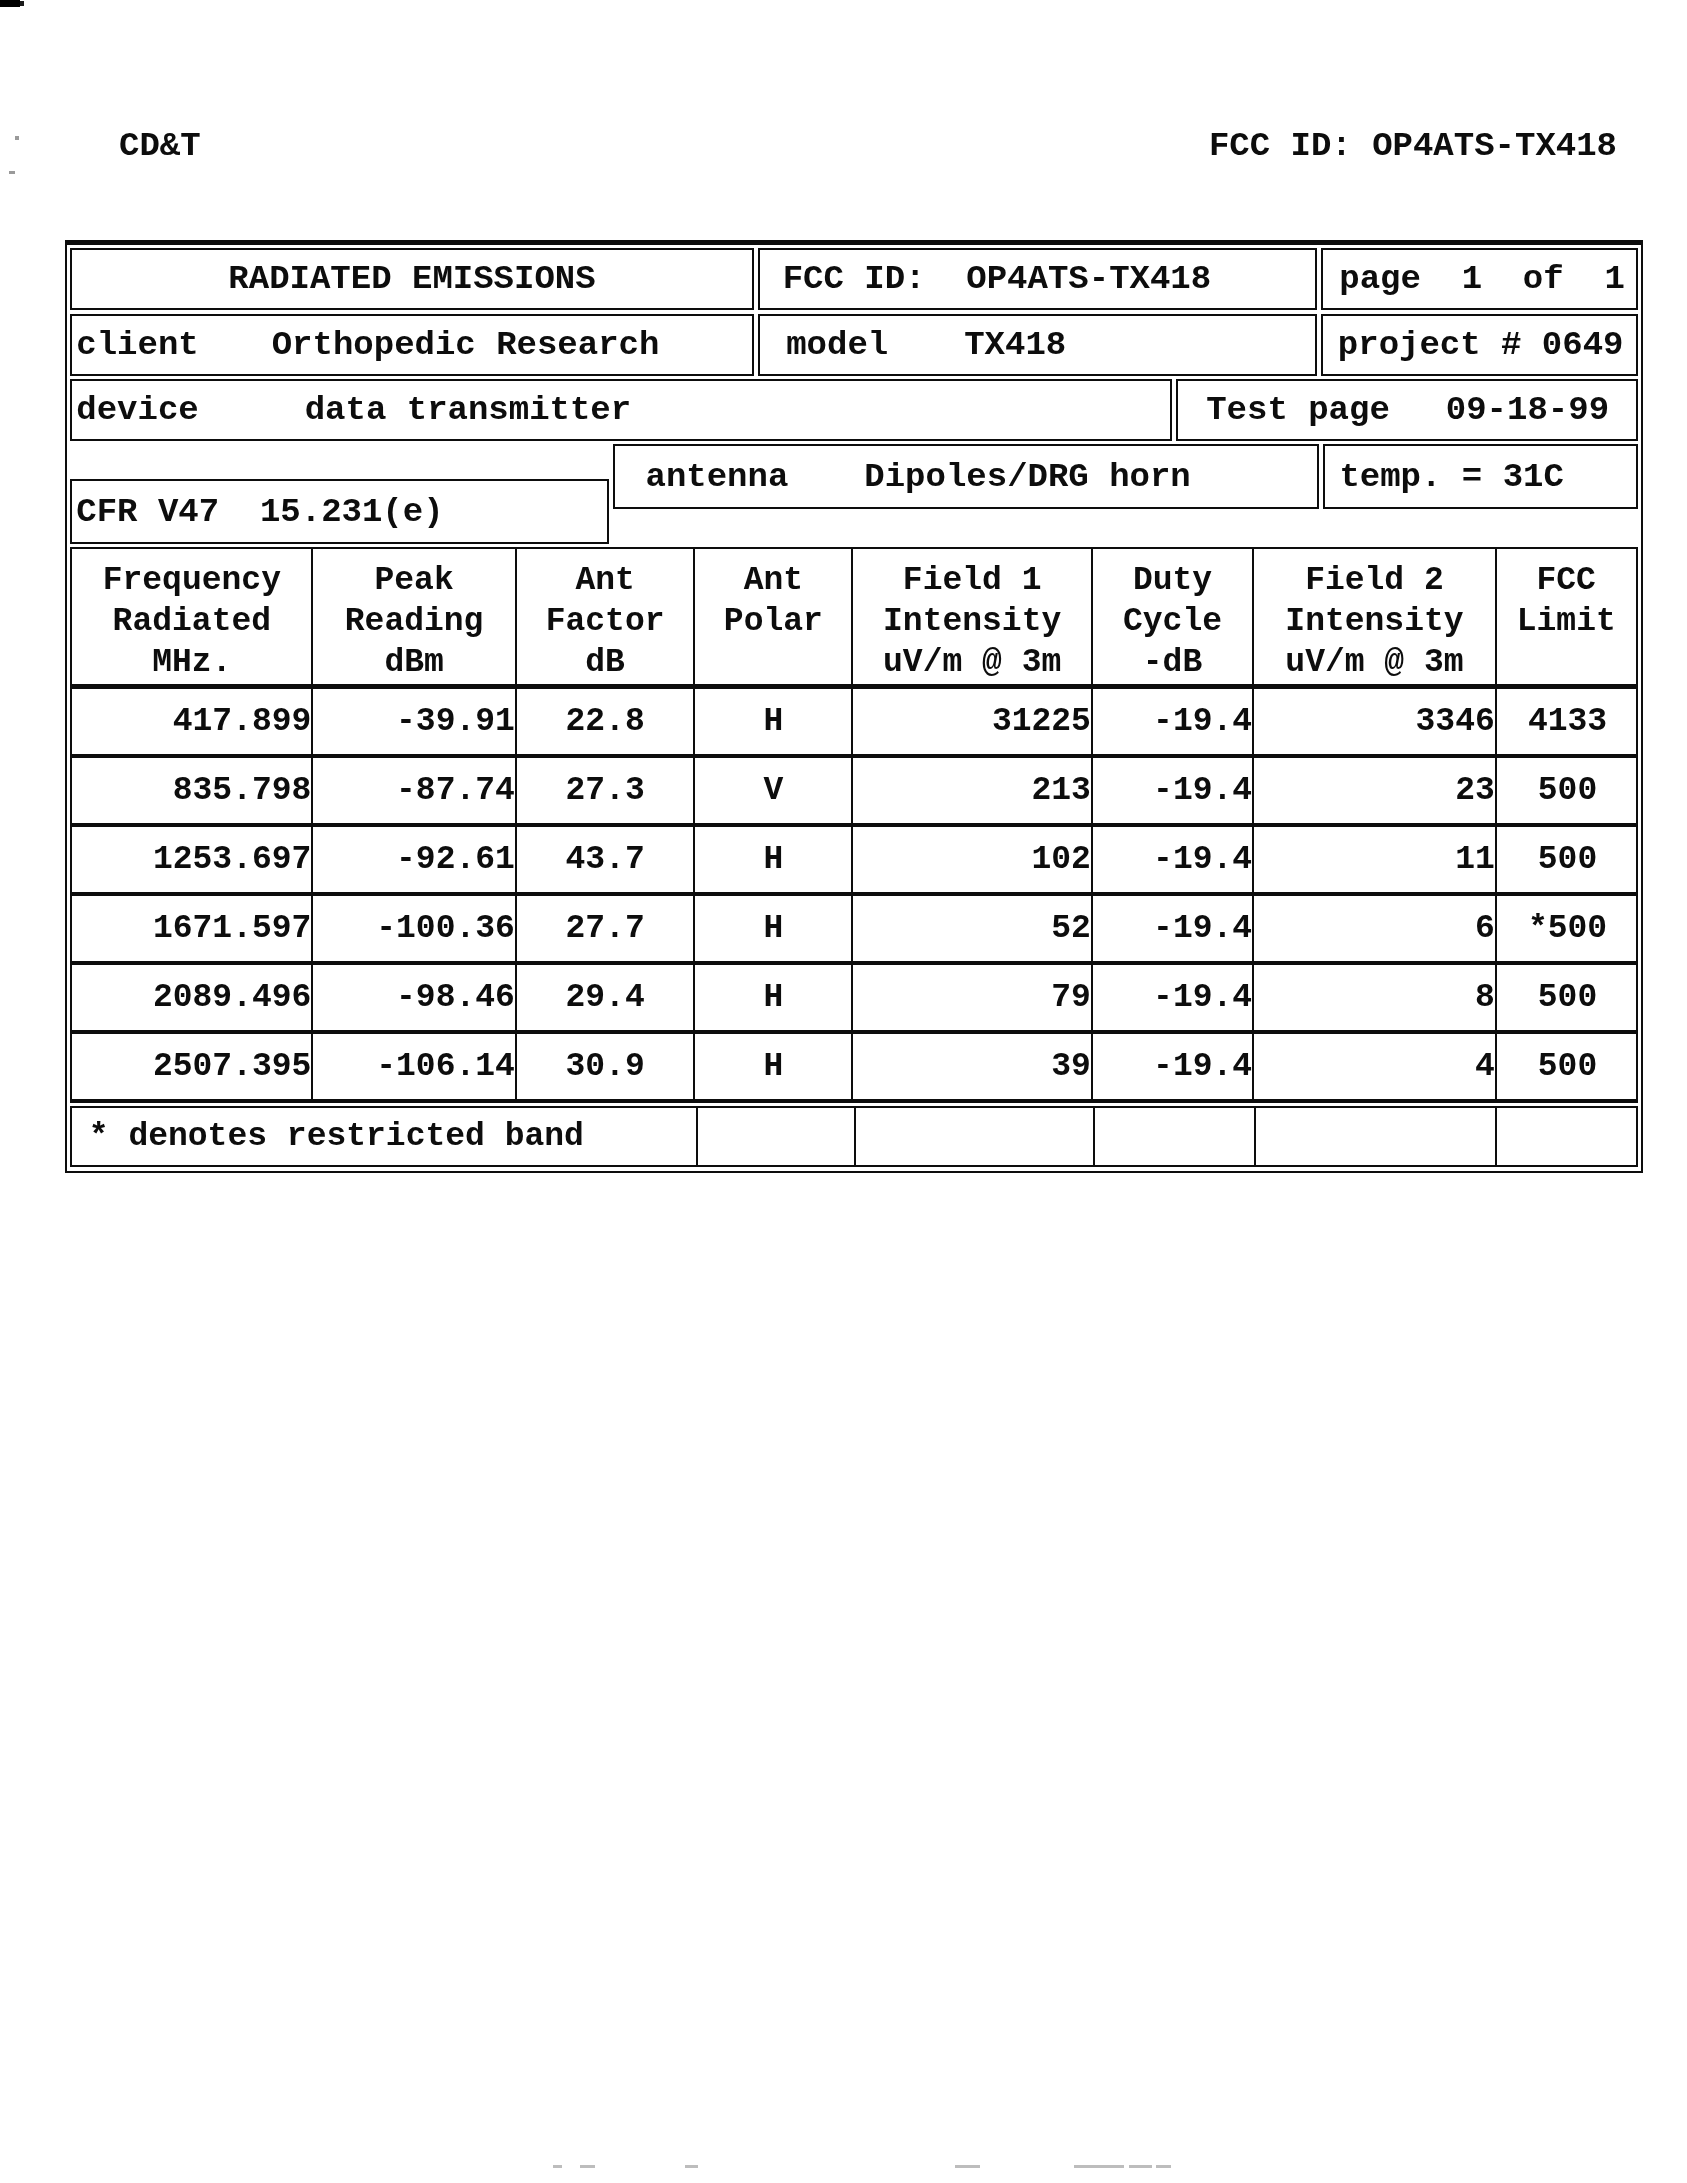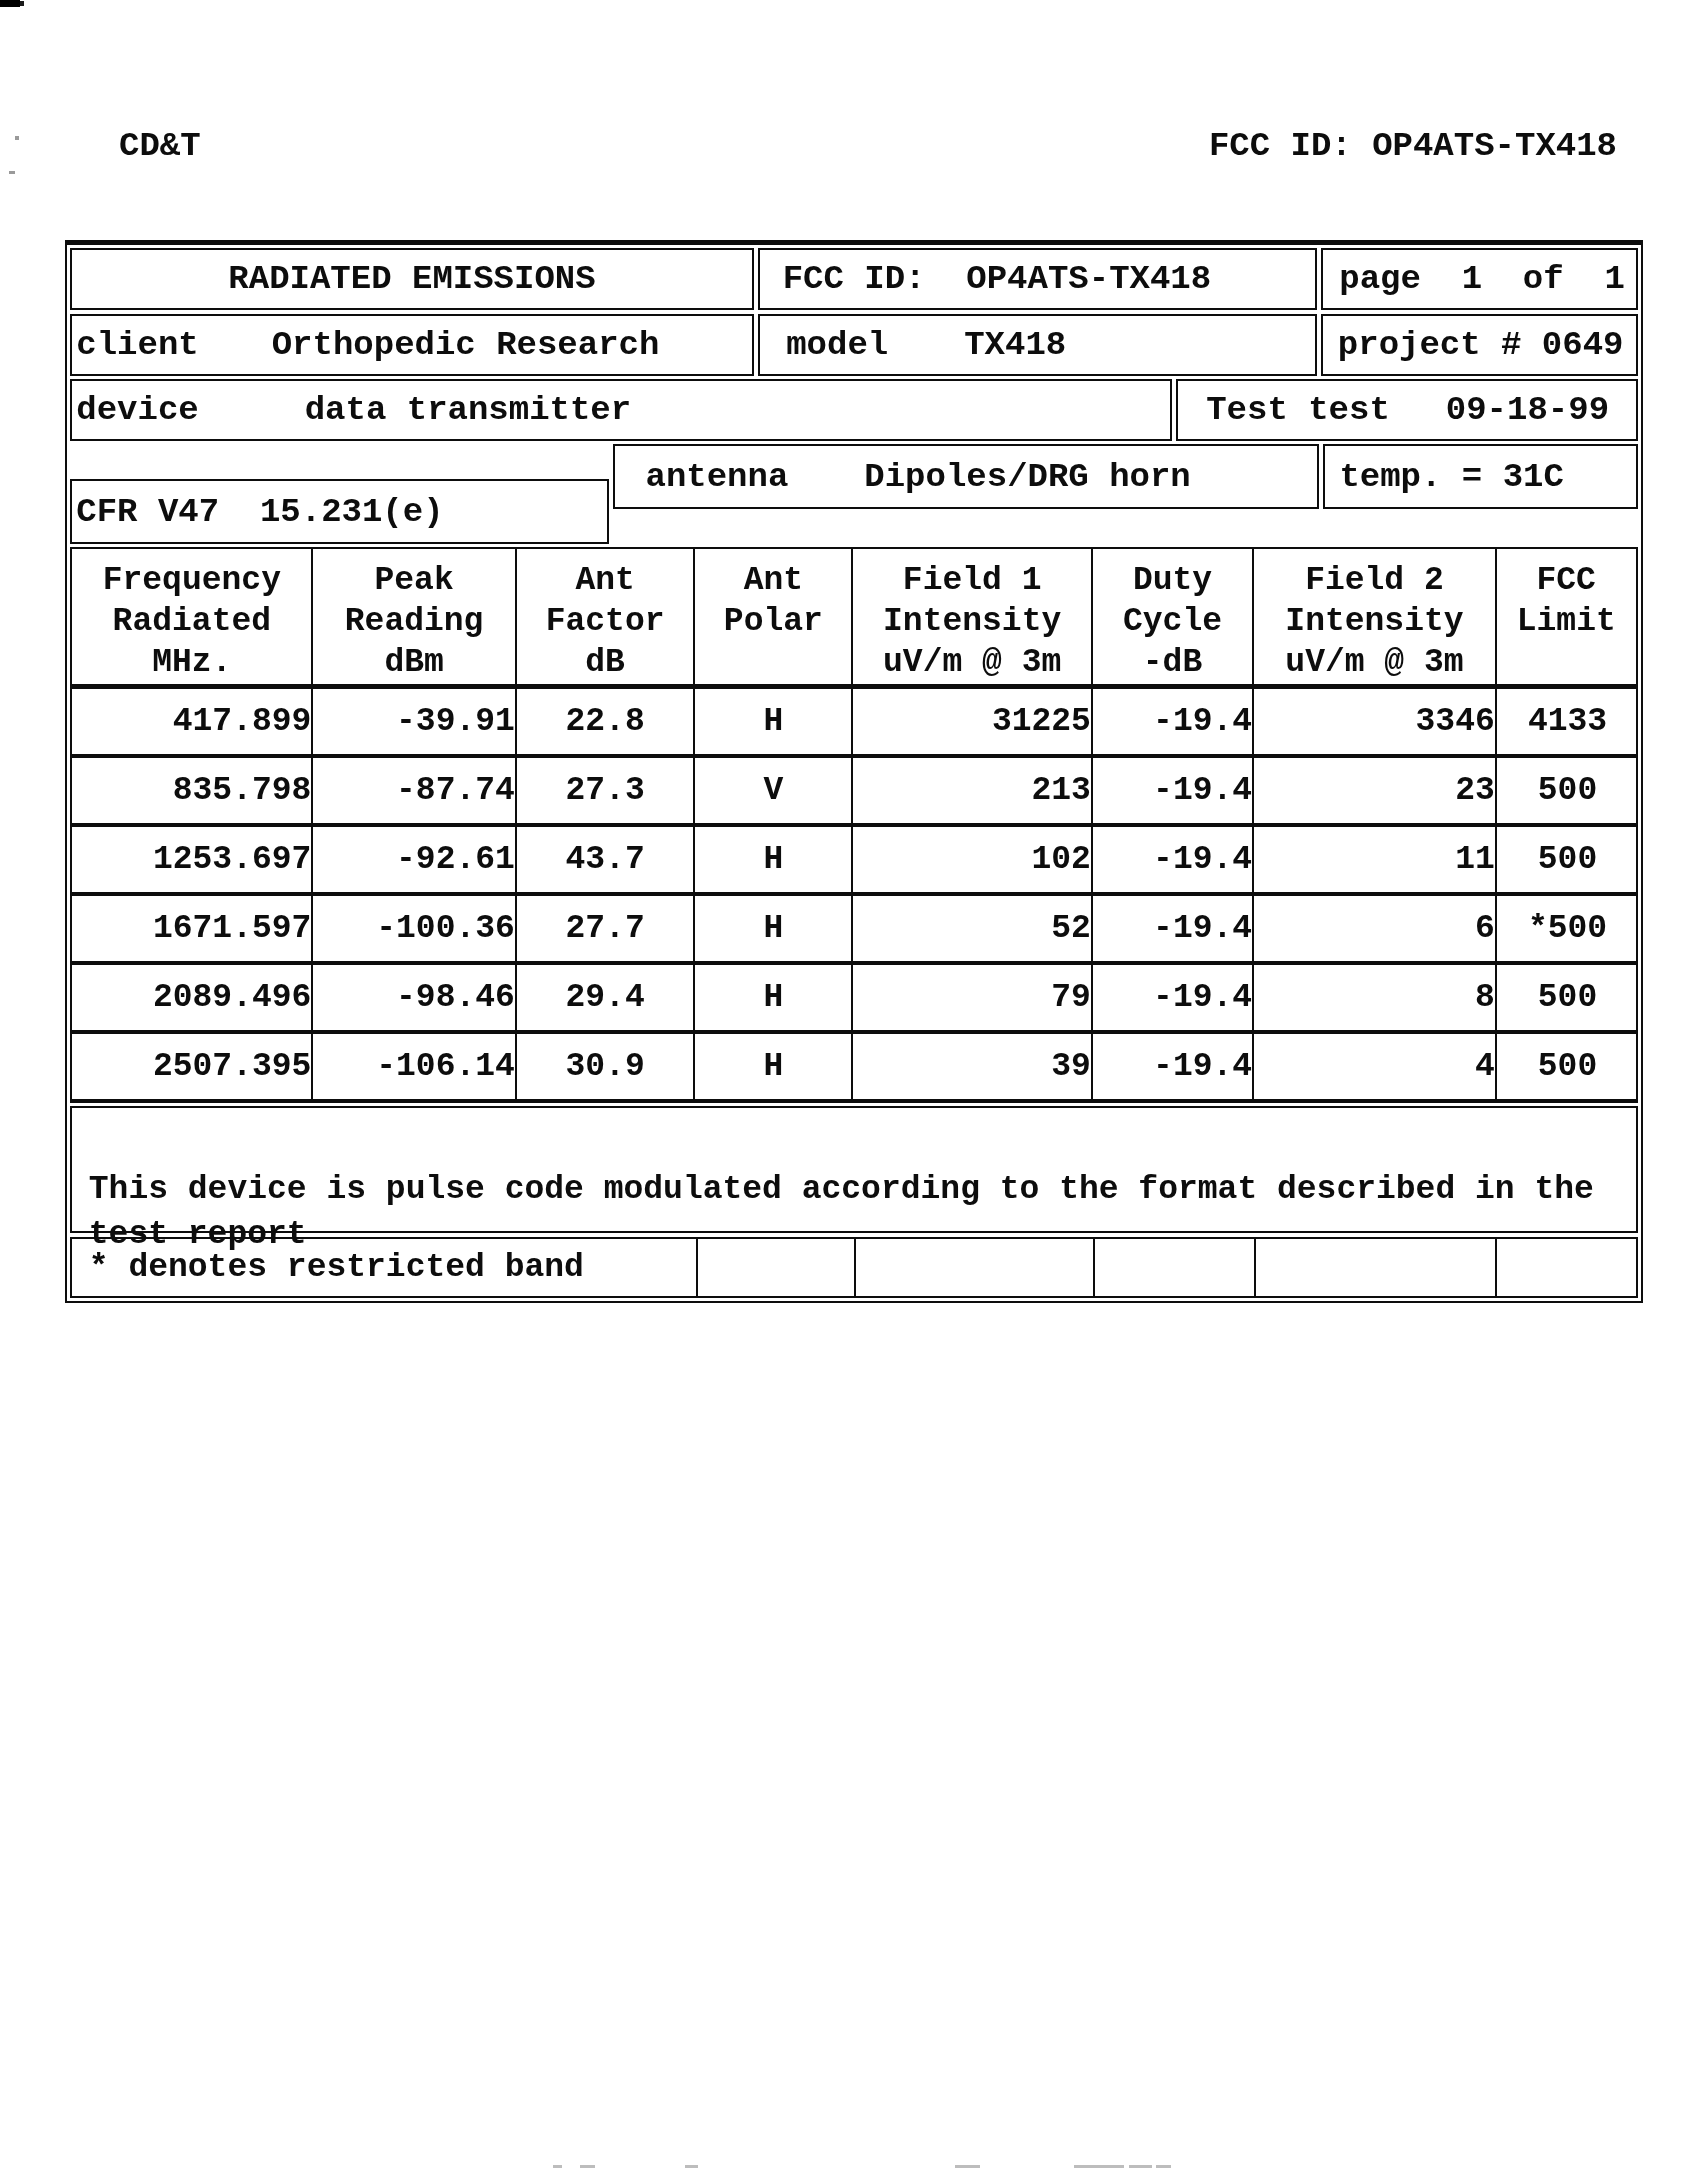--- a/index.html
+++ b/index.html
@@ -109,21 +109,21 @@
         <span>project # 0649</span>
       </div>
     </div>
 
     <div class="brow">
       <div class="bcell" style="width:70.3%;">
         <span>device</span>
         <span style="margin-left:106px;">data transmitter</span>
       </div>
       <div class="bcell" style="flex:1; padding-left:28px;">
-        <span>Test test</span>
+        <span>Test page</span>
         <span style="margin-left:56px;">09-18-99</span>
       </div>
     </div>
 
     <div class="brow">
       <div class="bcell tall" style="width:34.4%;margin-top:35px;">
         <span>CFR V47  15.231(e)</span>
       </div>
       <div class="bcell tall" style="width:45.0%; padding-left:30px;">
         <span>antenna</span>
@@ -256,24 +256,20 @@
         <td>
               <div class="limwrap">
                 <span></span>
                 <span>500</span>
               </div>
             </td>
       </tr>
     </tbody>
       </table>
 
-    <div class="notes">
-      <span>This device is pulse code modulated according to the format described in the
-test report</span>
-    </div>
 
     <div class="legendrow">
       <div class="lcell first" style="width:39.9%;">
         <span>* denotes restricted band</span>
       </div>
       <div class="lcell" style="width:10.1%;"></div>
       <div class="lcell" style="width:15.3%;"></div>
       <div class="lcell" style="width:10.3%;"></div>
       <div class="lcell" style="width:15.4%;"></div>
       <div class="lcell" style="flex:1;"></div>

